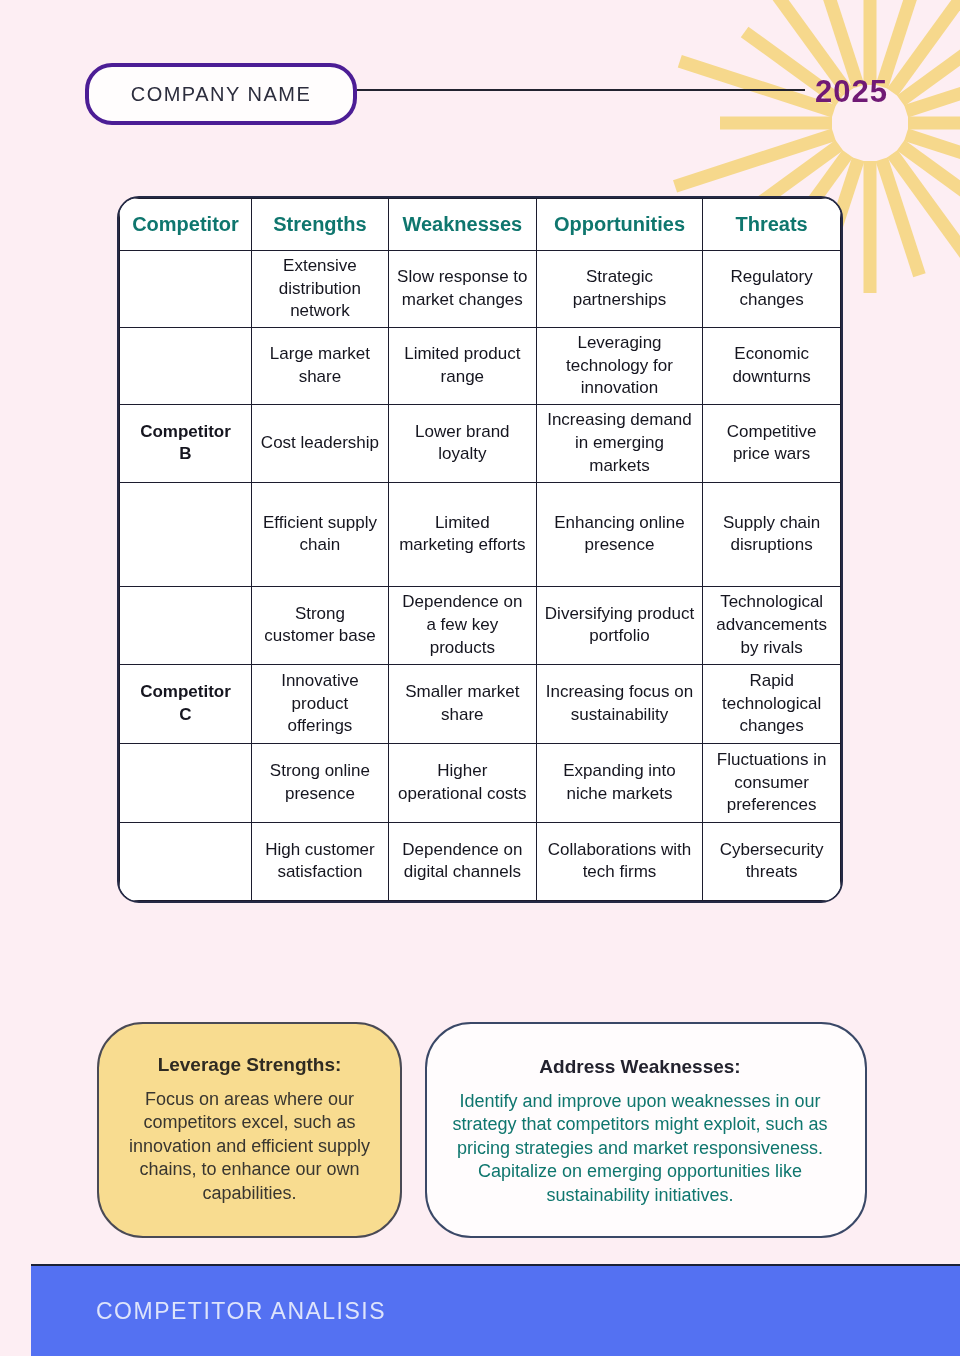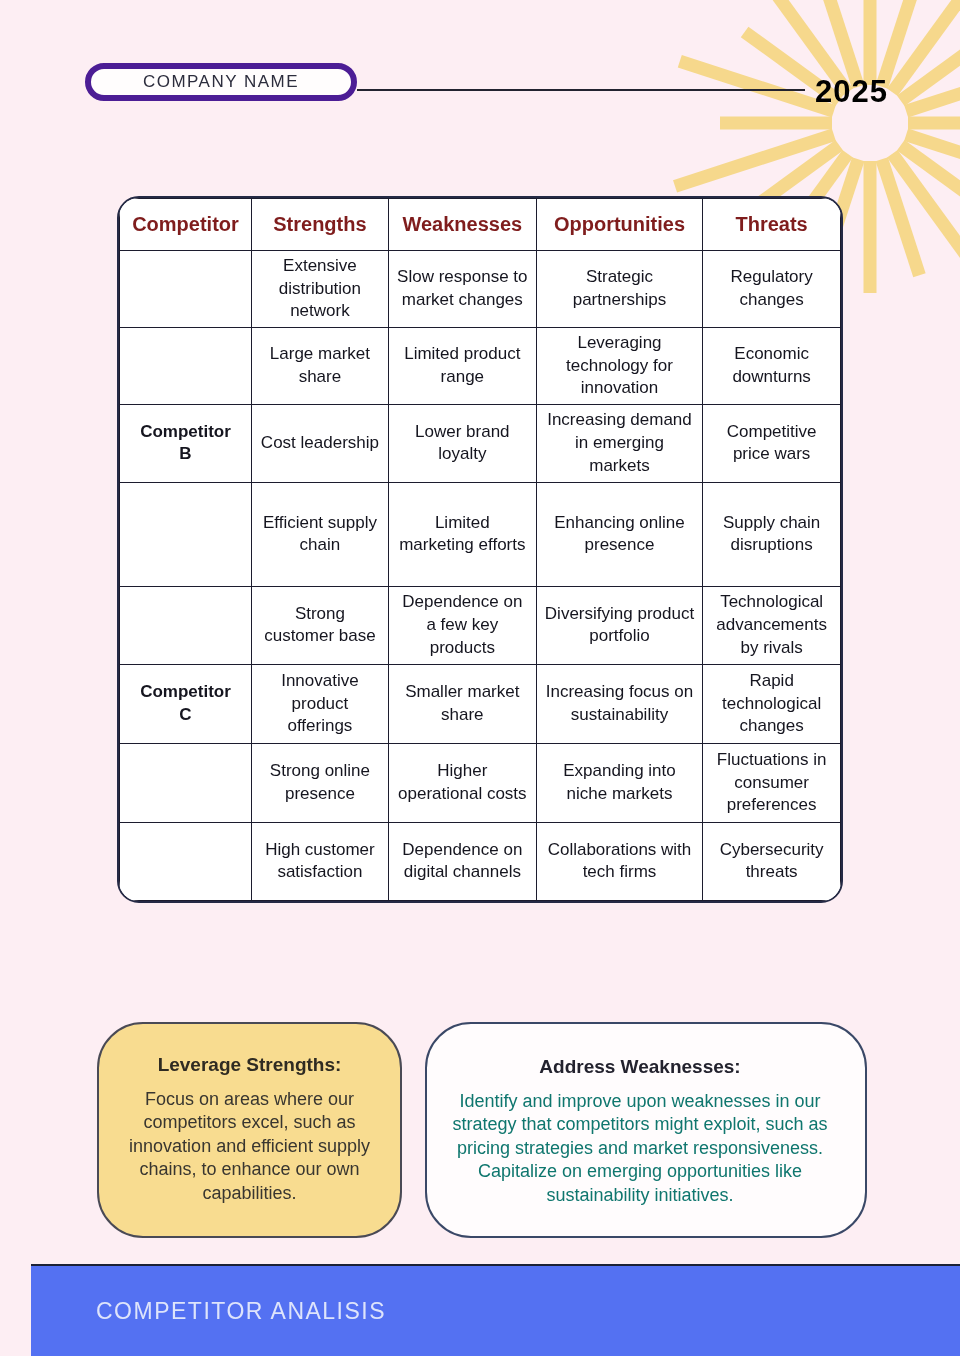--- a/index.html
+++ b/index.html
@@ -23,35 +23,35 @@
     height: 420px;
   }
   .year {
     position: absolute;
     left: 815px;
     top: 74px;
     width: 80px;
     font-size: 31px;
     font-weight: 700;
     letter-spacing: 1px;
-    color: #000000;
+    color: #701a75;
   }
   .company-pill {
     position: absolute;
     left: 85px;
     top: 63px;
     width: 272px;
-    height: 38px;
+    height: 62px;
     background: #fffdfd;
-    border: 6px solid #4c1d95;
+    border: 4px solid #4c1d95;
     border-radius: 27px;
     display: flex;
     align-items: center;
     justify-content: center;
-    font-size: 17px;
+    font-size: 20px;
     letter-spacing: 1.5px;
     color: #2c2d3d;
   }
   .pill-line {
     position: absolute;
     left: 357px;
     top: 89px;
     width: 448px;
     height: 2px;
     background: #23232f;
@@ -83,21 +83,21 @@
     background: #ffffff;
     text-align: center;
     vertical-align: middle;
     color: #15151f;
     padding: 4px 7px;
     line-height: 1.33;
   }
   th {
     font-size: 20px;
     font-weight: 700;
-    color: #7f1d1d;
+    color: #0f766e;
     height: 52px;
   }
   td { font-size: 17px; }
   td:first-child { font-weight: 700; padding: 4px 14px; }
   tbody tr:nth-child(1) td { height: 53px; }
   tbody tr:nth-child(2) td { height: 77px; }
   tbody tr:nth-child(3) td { height: 78px; }
   tbody tr:nth-child(4) td { height: 104px; }
   tbody tr:nth-child(5) td { height: 78px; }
   tbody tr:nth-child(6) td { height: 79px; }

